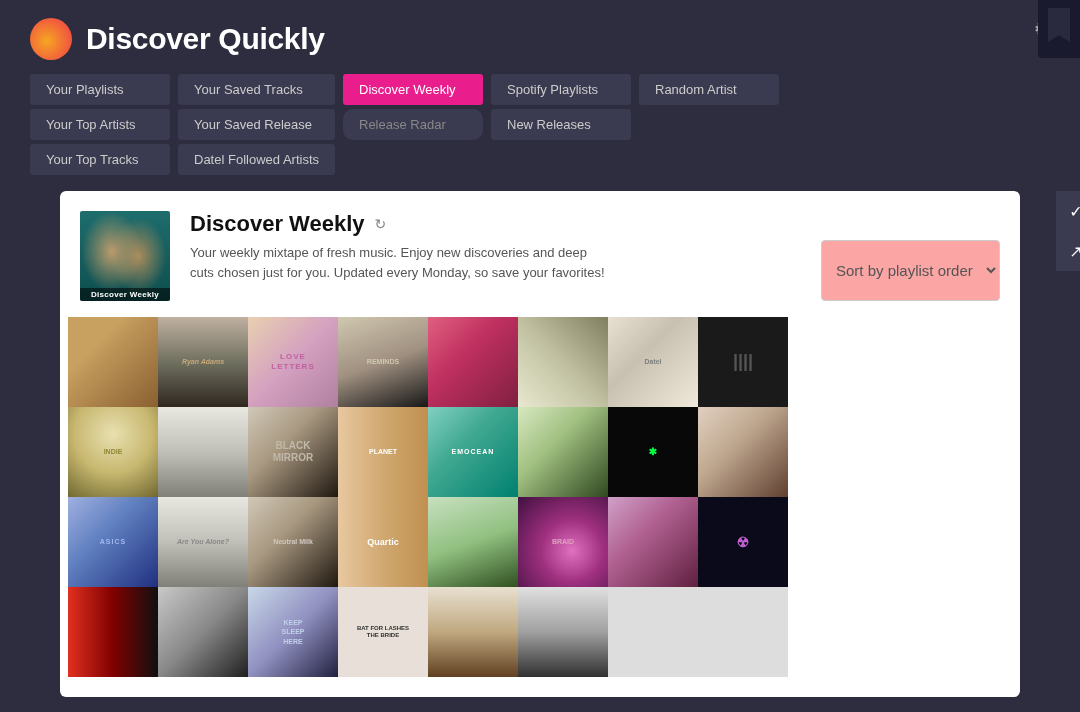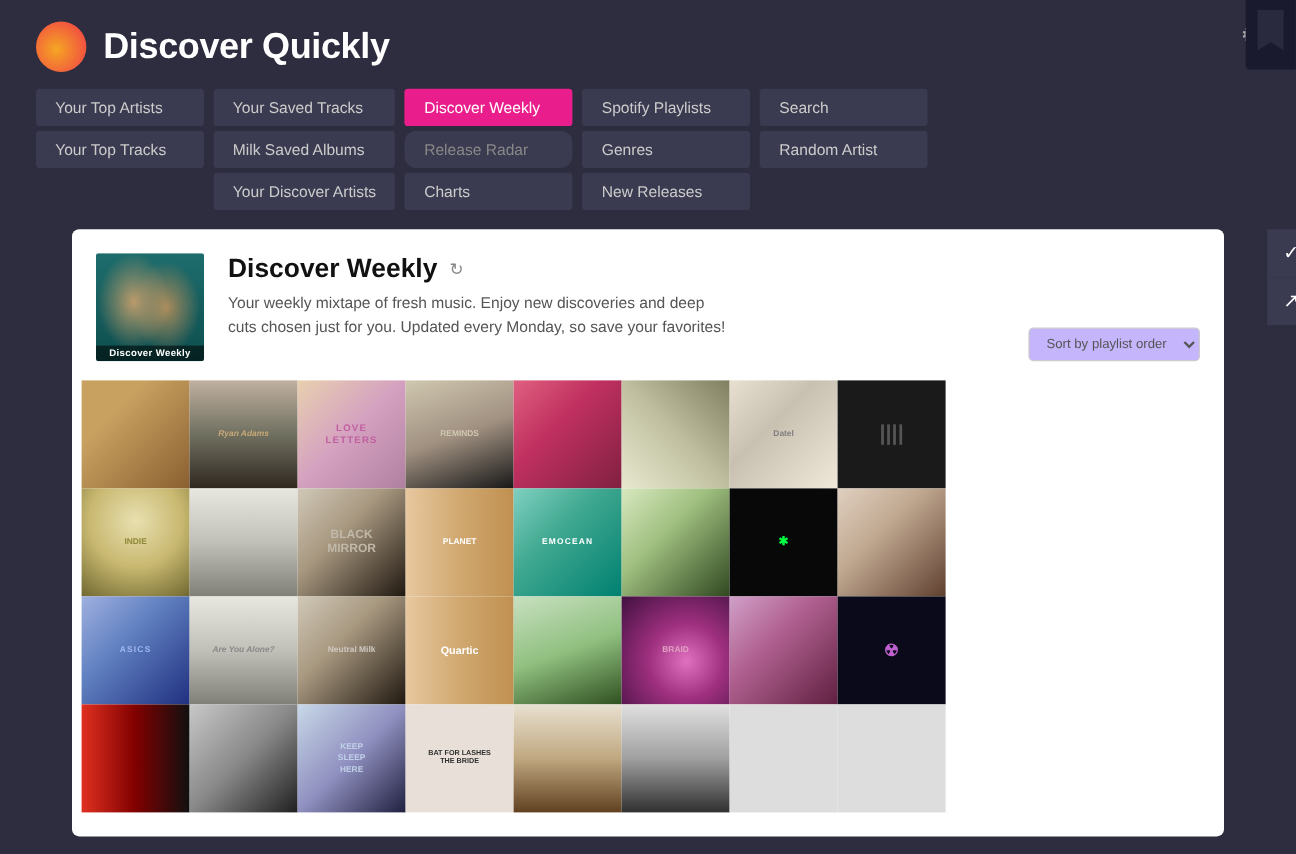--- a/index.html
+++ b/index.html
@@ -188,24 +188,24 @@
     }
     .playlist-desc {
       font-size: 13px;
       color: #555;
       line-height: 1.5;
       max-width: 420px;
     }
     .sort-select {
       border: 1px solid #ccc;
       border-radius: 4px;
-      padding: 6px 10px;
-      font-size: 11px;
+      padding: 20px 10px;
+      font-size: 15px;
       color: #555;
-      background: #c4b5fd;
+      background: #fca5a5;
       cursor: pointer;
       margin-left: auto;
       align-self: flex-end;
     }
 
     
     .album-grid {
       padding: 0 8px 0 8px;
       display: flex;
       flex-direction: column;
@@ -285,44 +285,42 @@
   <div class="header-left">
     <div class="logo-icon"></div>
     <h1 class="app-title">Discover Quickly</h1>
   </div>
   <span class="gear-icon">⚙</span>
 </div>
 
 <div class="nav-container">
 
   <div class="nav-column">
+    <button class="nav-btn">Your Playlists</button>
     <button class="nav-btn">Your Top Artists</button>
     <button class="nav-btn">Your Top Tracks</button>
   </div>
 
   <div class="nav-column">
     <button class="nav-btn">Your Saved Tracks</button>
-    <button class="nav-btn">Milk Saved Albums</button>
-    <button class="nav-btn">Your Discover Artists</button>
+    <button class="nav-btn">Your Saved Release</button>
+    <button class="nav-btn">Datel Followed Artists</button>
   </div>
 
   <div class="nav-column">
     <button class="nav-btn active">Discover Weekly</button>
     <button class="nav-btn dimmed">Release Radar</button>
-    <button class="nav-btn">Charts</button>
   </div>
 
   <div class="nav-column">
     <button class="nav-btn">Spotify Playlists</button>
-    <button class="nav-btn">Genres</button>
     <button class="nav-btn">New Releases</button>
   </div>
 
   <div class="nav-column">
-    <button class="nav-btn">Search</button>
     <button class="nav-btn">Random Artist</button>
   </div>
 </div>
 
 <div style="position:relative; margin: 0 30px 30px 30px;">
   <div class="main-content">
 
     <div class="playlist-header">
       <div class="playlist-cover">
         <div class="playlist-cover-faces"></div>

